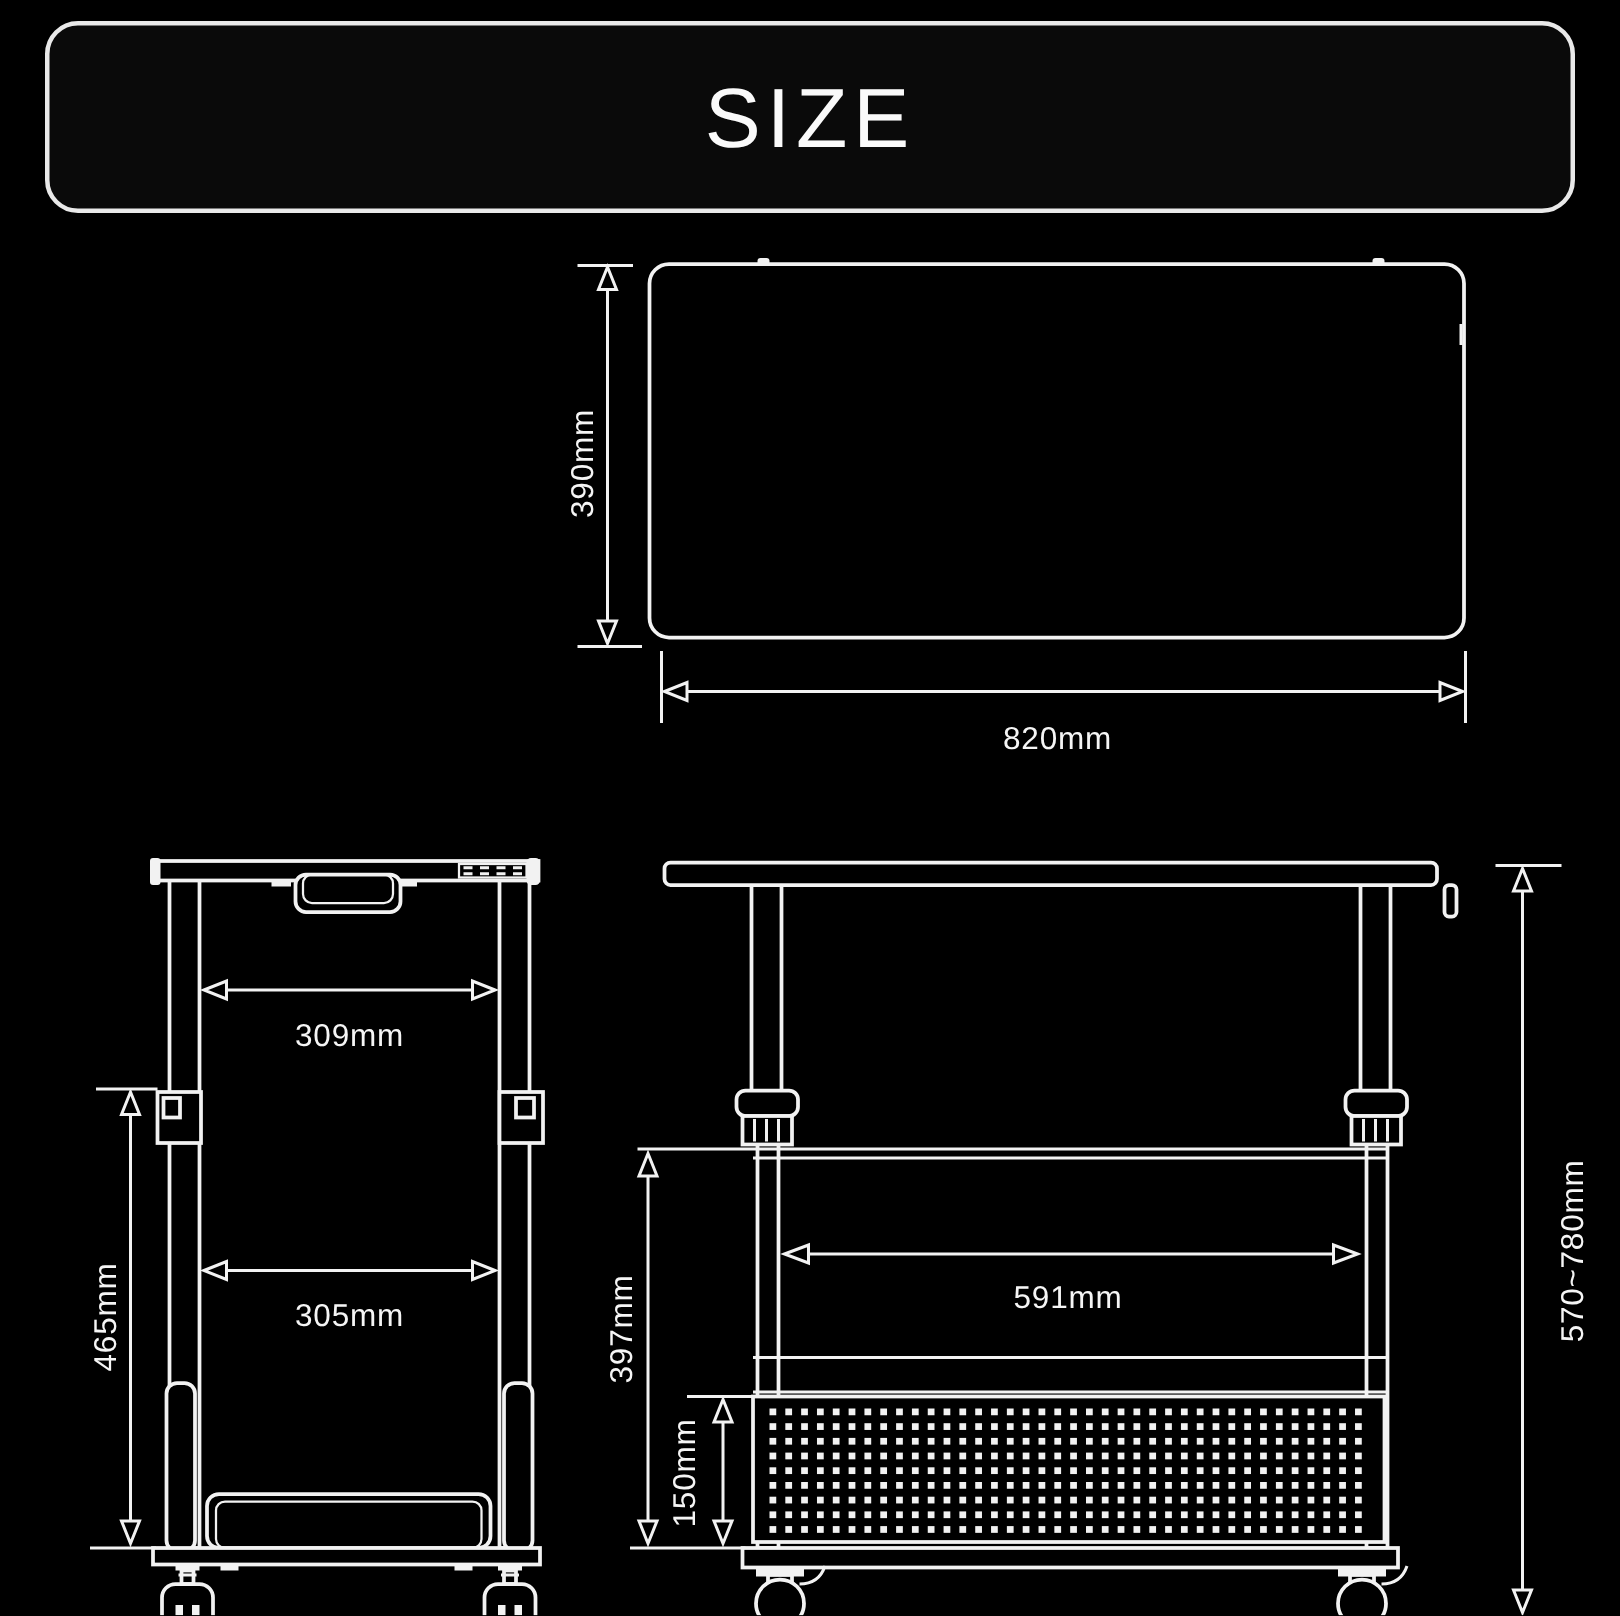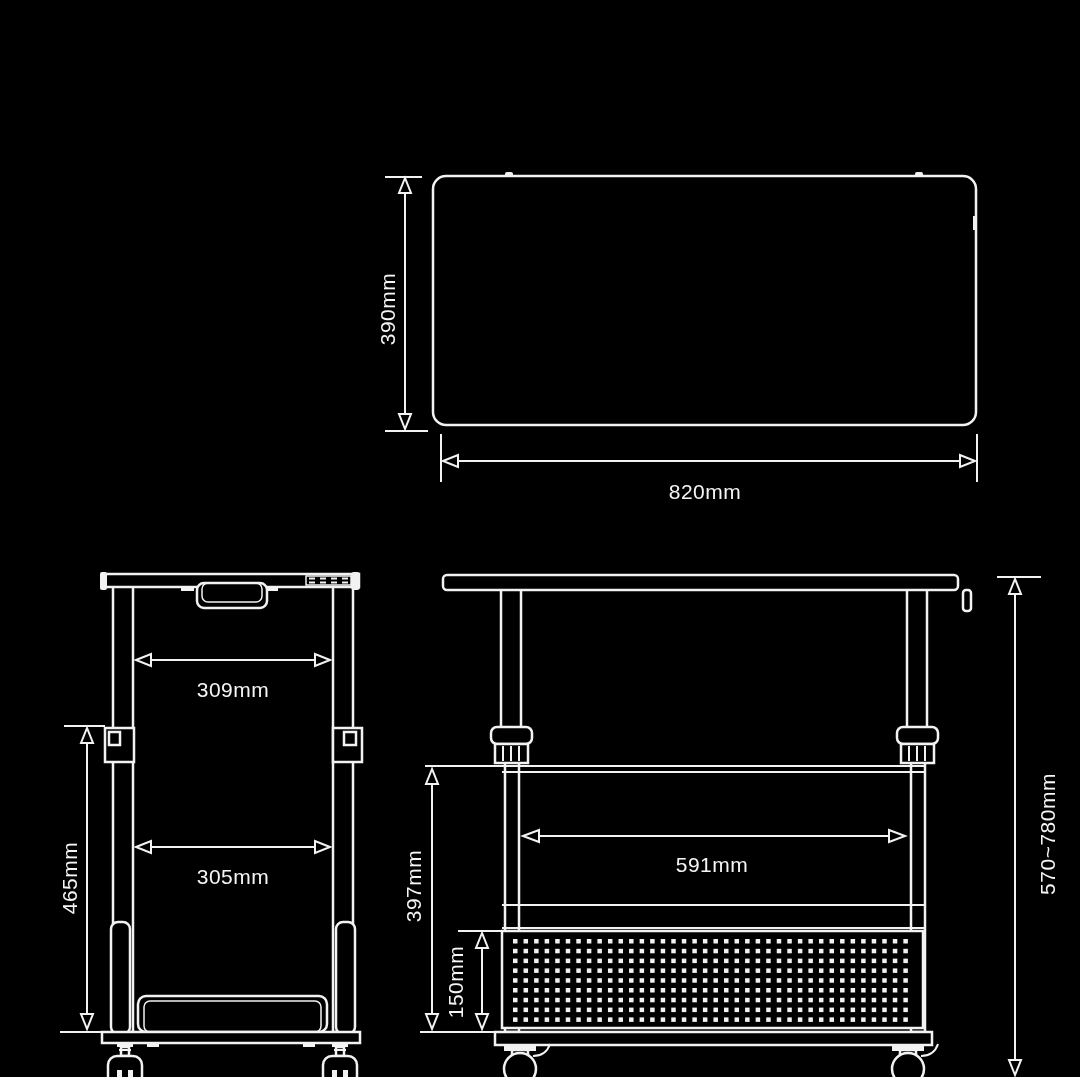--- a/index.html
+++ b/index.html
@@ -17,20 +17,23 @@
   svg .solid{fill:#f2f2f2;stroke:none;}
   svg .arrow{fill:#000;stroke:#f2f2f2;stroke-width:2;}
   svg text{fill:#f5f5f5;font-size:21px;letter-spacing:0.5px;
            font-family:"Liberation Sans", sans-serif;}
 </style>
 </head>
 <body>
 
 <div id="stage">
 
+  <div id="banner">
+    <span class="title">SIZE</span>
+  </div>
 
   <svg width="1080" height="1077" viewBox="0 0 1080 1077">
 
     <g>
       <rect x="433" y="176" width="543" height="249" rx="13" class="shape" stroke-width="3"></rect>
       <rect x="505" y="172" width="8" height="5" rx="2" class="solid"></rect>
       <rect x="915" y="172" width="8" height="5" rx="2" class="solid"></rect>
       <line x1="974" y1="216" x2="974" y2="230" class="ln"></line>
     </g>
 

